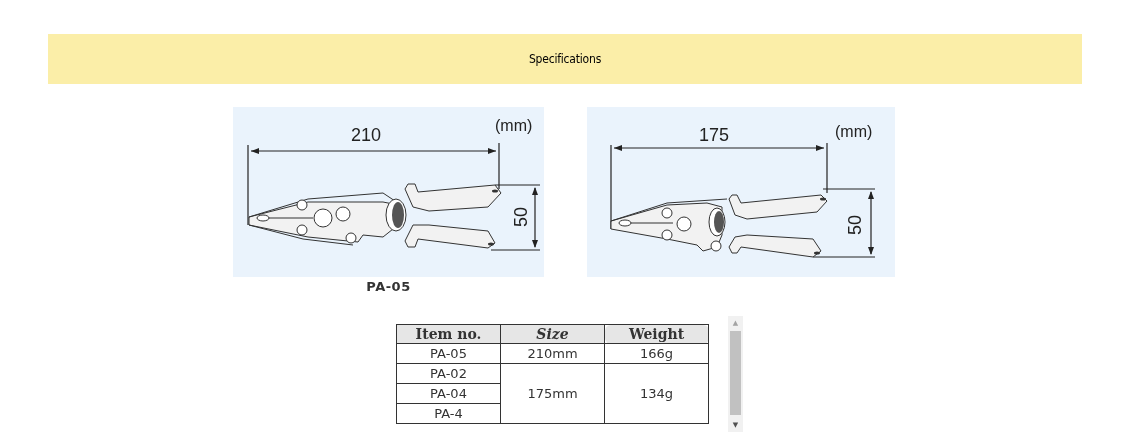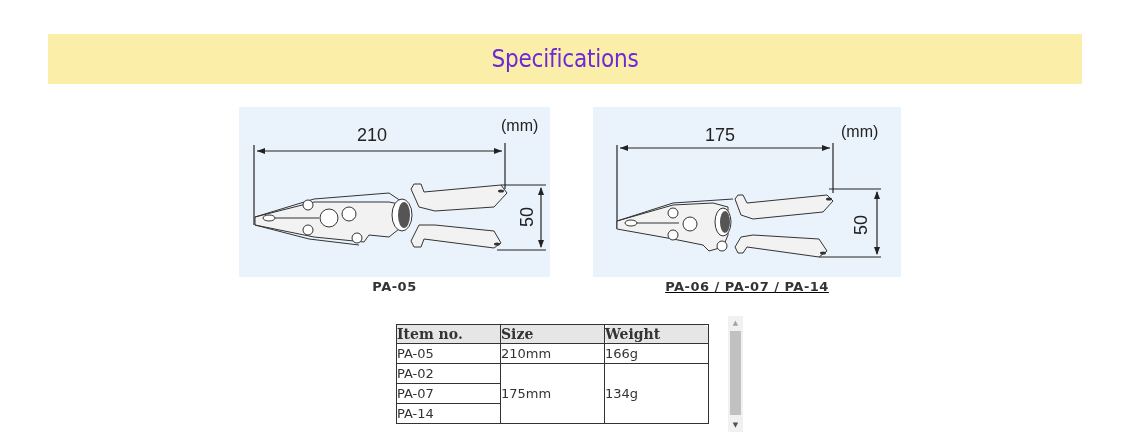--- a/index.html
+++ b/index.html
@@ -1,29 +1,29 @@
 <!DOCTYPE html>
 <html><head>
 <meta charset="utf-8">
 <style>
   html, body { margin:0; padding:0; background:#ffffff; }
   body { width:1122px; height:448px; position:relative; overflow:hidden; font-family:"DejaVu Sans", sans-serif; }
   .banner { position:absolute; left:48px; top:34px; width:1034px; height:50px; background:#fbeea8; display:flex; align-items:center; justify-content:center; }
-  .banner span { font-size:24px; color:#6d28d9; font-family:"DejaVu Sans Condensed","DejaVu Sans", sans-serif; letter-spacing:-0.2px; }
-  .fig { position:absolute; top:107px;margin-left:6px; }
+  .banner span { font-size:12px; color:#000000; font-family:"DejaVu Sans Condensed","DejaVu Sans", sans-serif; letter-spacing:-0.2px; }
+  .fig { position:absolute; top:107px; }
   .fig .img { width:311px; height:170px; background:#eaf3fc; position:relative; }
   .fig .caption { text-align:center; font-weight:bold; font-size:13px; color:#333; margin-top:2px; letter-spacing:0.5px; }
   #fig1 { left:233px; }
   #fig2 { left:587px;text-decoration:underline; }
   #fig2 .img { width:308px; }
   .spec-table { position:absolute; left:396px; top:324px; border-collapse:collapse; font-family:"DejaVu Sans", sans-serif; font-size:13px; color:#333; }
-  .spec-table th, .spec-table td { border:1px solid #333; text-align:left; padding:0; height:19px; line-height:19px; }
+  .spec-table th, .spec-table td { border:1px solid #333; text-align:center; padding:0; height:19px; line-height:19px; }
   .spec-table th { background:#e6e6e6; font-family:"DejaVu Serif", serif; font-weight:bold; font-size:14px; height:18px; line-height:18px; }
   .spec-table .c1 { width:103px; }
-  .spec-table .c2 { width:103px; }
+  .spec-table .c2 { width:103px;font-style:italic; }
   .spec-table .c3 { width:103px;border-radius:6px; }
   .scrollbar { position:absolute; left:728px; top:316px; width:15px; height:116px; background:#f1f1f1; }
   .scrollbar .thumb { position:absolute; left:2px; top:15px; width:11px; height:84px; background:#c1c1c1; }
   .scrollbar .arr { position:absolute; left:0; width:15px; height:14px; display:flex; align-items:center; justify-content:center; font-size:7px; color:#a3a3a3; }
   .scrollbar .up { top:0; }
   .scrollbar .down { bottom:0; color:#505050; }
   svg text { font-family:"Liberation Sans", sans-serif; }
 </style>
 </head>
 <body>
@@ -99,21 +99,20 @@
       <circle cx="97" cy="117" r="7" fill="#fff" stroke="#333"></circle>
       <circle cx="129" cy="139" r="5" fill="#fff" stroke="#333"></circle>
       <ellipse cx="130" cy="115" rx="8" ry="14" fill="#fff" stroke="#333"></ellipse>
       <ellipse cx="132" cy="115" rx="5" ry="11" fill="#555"></ellipse>
       <path d="M142,92 L145,88 L150,88 L154,96 L234,88 L240,94 L230,105 L160,112 L148,108 Z" fill="#f2f2f2" stroke="#333" stroke-width="1"></path>
       <path d="M142,140 L145,146 L150,146 L154,140 L226,150 L234,144 L226,132 L160,128 L148,130 Z" fill="#f2f2f2" stroke="#333" stroke-width="1"></path>
       <ellipse cx="236" cy="92" rx="3" ry="1.5" fill="#333"></ellipse>
       <ellipse cx="230" cy="146" rx="3" ry="1.5" fill="#333"></ellipse>
     </svg>
   </div>
-  <div class="caption">PA-06 / PA-07 / PA-14</div>
 </div>
 
 <table class="spec-table">
   <thead>
     <tr>
       <th class="c1">Item no.</th>
       <th class="c2">Size</th>
       <th class="c3">Weight</th>
     </tr>
   </thead>
@@ -122,24 +121,24 @@
       <td>PA-05</td>
       <td>210mm</td>
       <td>166g</td>
     </tr>
     <tr>
       <td>PA-02</td>
       <td rowspan="3">175mm</td>
       <td rowspan="3">134g</td>
     </tr>
     <tr>
-      <td>PA-07</td>
+      <td>PA-04</td>
     </tr>
     <tr>
-      <td>PA-14</td>
+      <td>PA-4</td>
     </tr>
   </tbody>
 </table>
 
 <div class="scrollbar">
   <div class="arr up">▲</div>
   <div class="thumb"></div>
   <div class="arr down">▼</div>
 </div>
 

